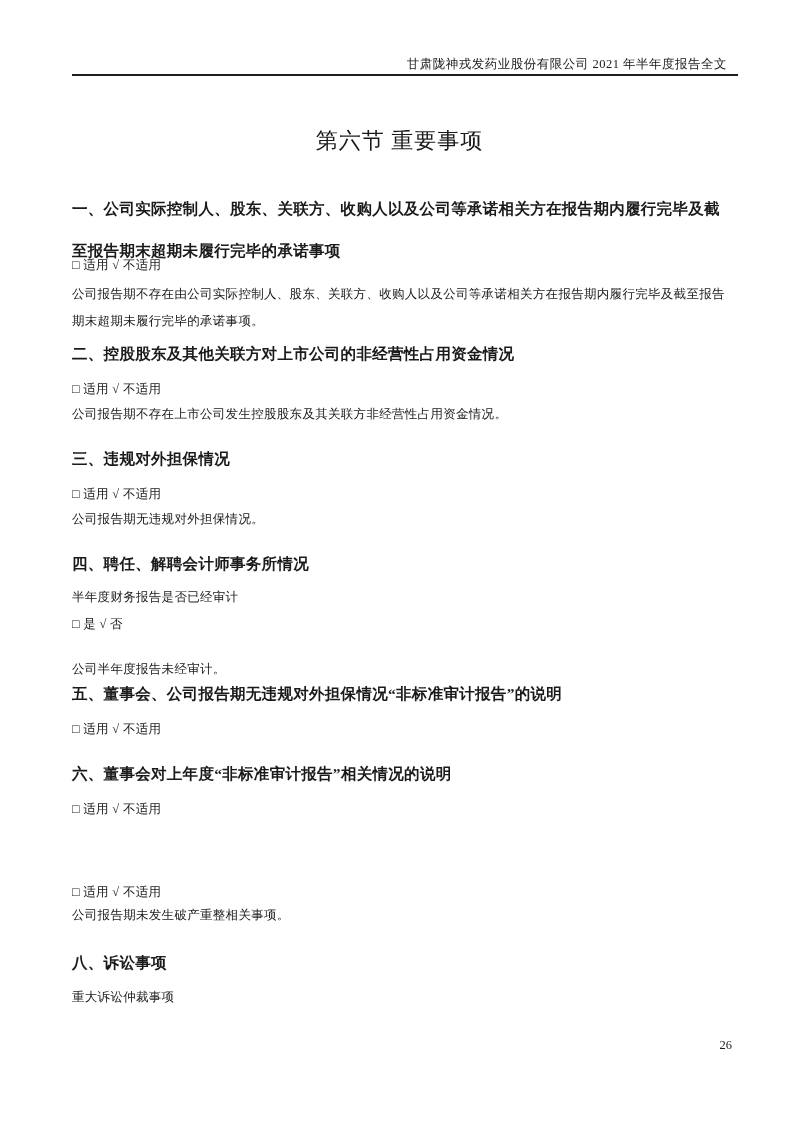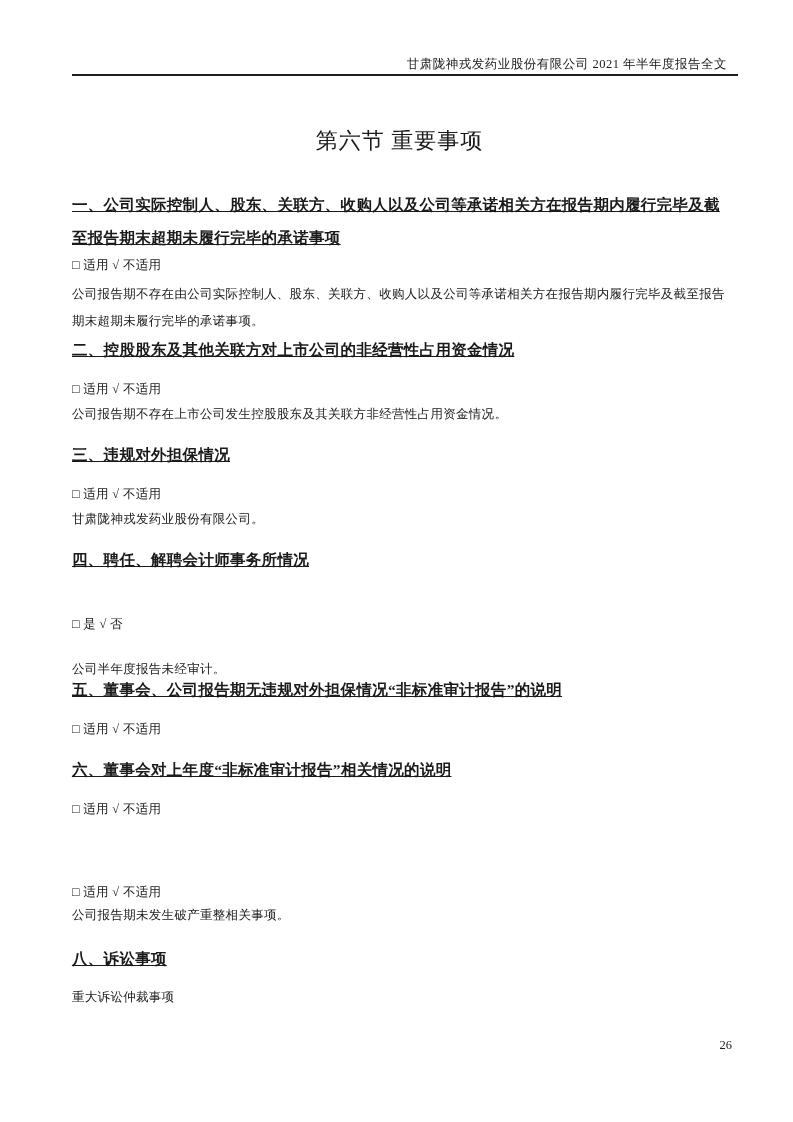--- a/index.html
+++ b/index.html
@@ -35,23 +35,22 @@
   .doc-title {
     top: 126px;
     text-align: center;
     font-size: 22px;
     font-weight: normal;
     letter-spacing: 1px;
   }
   .sec-heading {
     font-size: 15.5px;
     font-weight: bold;
-    line-height: 33px;
+    line-height: 42px;
     letter-spacing: 0.3px;
-    text-decoration: underline;
   }
   .line {
     font-size: 12.5px;
     line-height: 27px;
     letter-spacing: 0.3px;
   }
   .page-number {
     position: absolute;
     top: 1038px;
     right: 61px;
@@ -72,23 +71,24 @@
   <div class="abs sec-heading" style="top:188px">一、公司实际控制人、股东、关联方、收购人以及公司等承诺相关方在报告期内履行完毕及截至报告期末超期未履行完毕的承诺事项</div>
   <div class="abs line" style="top:252px">□ 适用 √ 不适用</div>
   <div class="abs line" style="top:281px">公司报告期不存在由公司实际控制人、股东、关联方、收购人以及公司等承诺相关方在报告期内履行完毕及截至报告期末超期未履行完毕的承诺事项。</div>
 
   <div class="abs sec-heading" style="top:333px">二、控股股东及其他关联方对上市公司的非经营性占用资金情况</div>
   <div class="abs line" style="top:376px">□ 适用 √ 不适用</div>
   <div class="abs line" style="top:401px">公司报告期不存在上市公司发生控股股东及其关联方非经营性占用资金情况。</div>
 
   <div class="abs sec-heading" style="top:438px">三、违规对外担保情况</div>
   <div class="abs line" style="top:481px">□ 适用 √ 不适用</div>
-  <div class="abs line" style="top:506px">甘肃陇神戎发药业股份有限公司。</div>
+  <div class="abs line" style="top:506px">公司报告期无违规对外担保情况。</div>
 
   <div class="abs sec-heading" style="top:543px">四、聘任、解聘会计师事务所情况</div>
+  <div class="abs line" style="top:584px">半年度财务报告是否已经审计</div>
   <div class="abs line" style="top:611px">□ 是 √ 否</div>
   <div class="abs line" style="top:656px">公司半年度报告未经审计。</div>
 
   <div class="abs sec-heading" style="top:673px">五、董事会、公司报告期无违规对外担保情况“非标准审计报告”的说明</div>
   <div class="abs line" style="top:716px">□ 适用 √ 不适用</div>
 
   <div class="abs sec-heading" style="top:753px">六、董事会对上年度“非标准审计报告”相关情况的说明</div>
   <div class="abs line" style="top:796px">□ 适用 √ 不适用</div>
 
   <div class="abs line" style="top:879px">□ 适用 √ 不适用</div>

